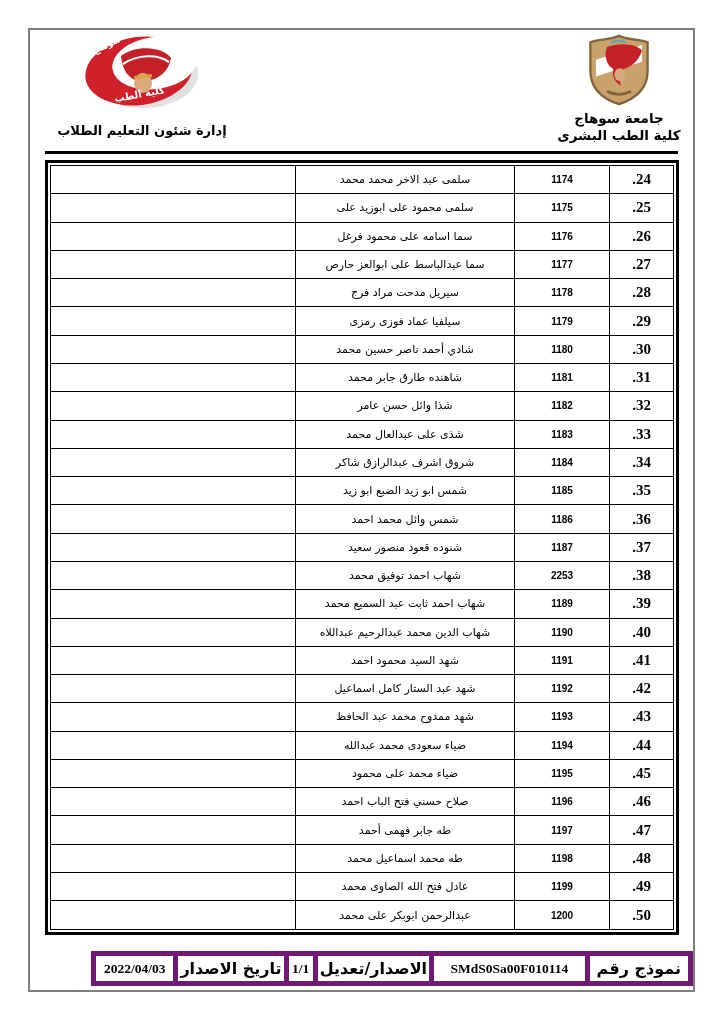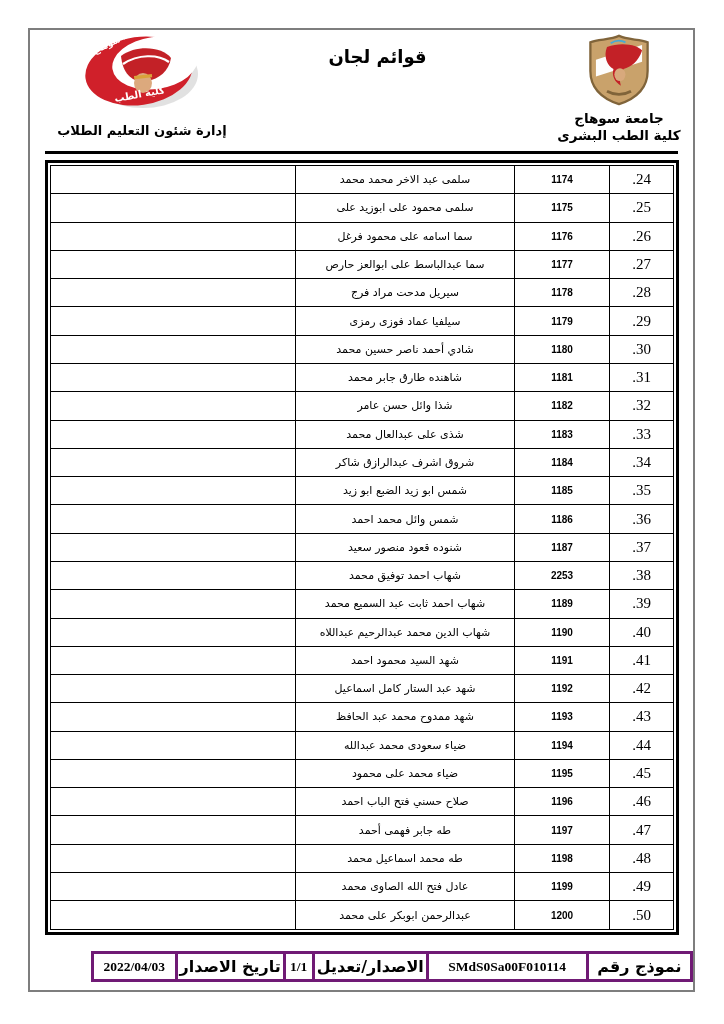--- a/index.html
+++ b/index.html
@@ -23,27 +23,27 @@
   .aja-name{font-size:10px;font-weight:bold;color:#8c97a6;letter-spacing:3px;line-height:9px;margin-top:-2px;}
   .iso-line{font-size:6px;font-weight:bold;color:#17375e;line-height:7px;white-space:nowrap;}
   .title1{font-size:18px;font-weight:bold;margin-top:6px;direction:rtl;}
   .title2{font-size:17px;font-weight:bold;margin-top:3px;direction:rtl;white-space:nowrap;}
   .divider{position:absolute;left:15px;top:121px;width:633px;height:3px;background:#000;}
 
   
   .main-wrap{position:absolute;left:15px;top:130px;width:634px;height:775px;border:3px solid #000;padding:2px;box-sizing:border-box;background:#fff;}
   table.main{width:100%;height:100%;border-collapse:collapse;table-layout:fixed;direction:rtl;}
   table.main td{border:1px solid #000;text-align:center;vertical-align:middle;padding:0 2px;overflow:hidden;white-space:nowrap;}
-  td.c-serial{font-family:"Liberation Serif",serif;font-size:15px;font-weight:normal;}
+  td.c-serial{font-family:"Liberation Serif",serif;font-size:15px;font-weight:bold;}
   td.c-id{font-family:"Liberation Sans",sans-serif;font-size:10px;font-weight:bold;}
   td.c-name{font-size:11px;font-weight:normal;}
 
   
   table.footer{position:absolute;left:61px;top:921px;border-collapse:collapse;direction:rtl;table-layout:fixed;background:#fff;}
-  table.footer td{border:3px solid #701a75;height:25px;text-align:center;vertical-align:middle;font-weight:bold;padding:0 2px;overflow:hidden;white-space:nowrap;}
+  table.footer td{border:5px solid #701a75;height:25px;text-align:center;vertical-align:middle;font-weight:bold;padding:0 2px;overflow:hidden;white-space:nowrap;}
   td.f-ar{font-size:16px;}
   td.f-latin{font-family:"Liberation Serif",serif;font-size:13.5px;}
 </style>
 </head>
 <body>
 
 <div class="page">
   <div class="frame">
 
     <div class="logo-left">
@@ -57,21 +57,20 @@
         <rect x="53" y="41" width="18" height="3.2" fill="#d9a23a" transform="rotate(-6 62 42)"></rect>
         <text x="14" y="20" transform="rotate(-26 14 20)" font-size="8.5" font-weight="bold" fill="#ffffff">جامعة سوهاج</text>
         <text x="34" y="68" transform="rotate(-10 34 68)" font-size="10" font-weight="bold" fill="#ffffff">كلية الطب</text>
       </svg>
       <div class="dept">إدارة شئون التعليم الطلاب</div>
     </div>
 
     <div class="center-head">
       <div class="accred">
       </div>
-      <div class="title1">قوائم لجان</div>
     </div>
 
     <div class="logo-right">
       <svg width="66" height="72" viewBox="0 0 70 78">
         <path d="M35 2 C44 7 58 5 66 9 L66 40 C66 60 53 70 35 76 C17 70 4 60 4 40 L4 9 C12 5 26 7 35 2 Z" fill="#c9a26b" stroke="#80643a" stroke-width="2.5"></path>
         <path d="M10 28 L60 12 L60 30 L10 46 Z" fill="#fdfdfd"></path>
         <path d="M22 14 C38 8 56 12 60 18 C56 30 48 36 40 38 C36 44 35 50 37 56 C30 52 27 45 29 38 C22 34 18 24 22 14 Z" fill="#c32127"></path>
         <ellipse cx="36" cy="44" rx="6" ry="7" fill="#d8a97c"></ellipse>
         <path d="M26 10 q8 -5 16 -1" stroke="#45a9d6" stroke-width="2" fill="none"></path>
         <path d="M22 62 q13 7 26 0" stroke="#80643a" stroke-width="3" fill="none"></path>

